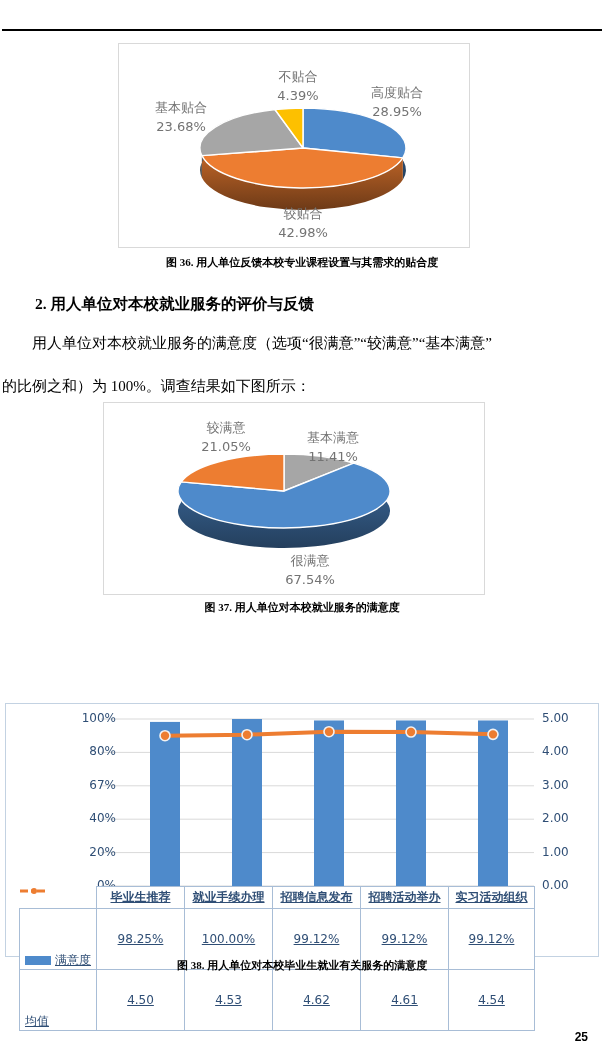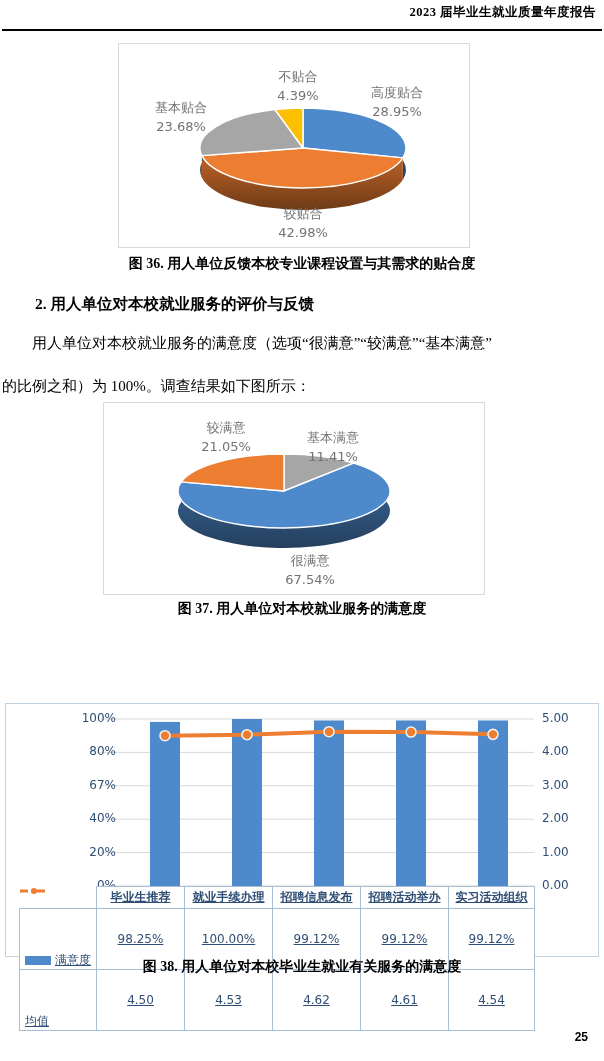--- a/index.html
+++ b/index.html
@@ -14,21 +14,21 @@
   .box36{left:118px;top:43px;width:350px;height:203px;}
   .box37{left:103px;top:402px;width:380px;height:191px;}
   .box38{left:5px;top:703px;width:592px;height:252px;border-color:#c3d2e2;}
   .chartbox svg{position:absolute;left:0;top:0;}
   
   .plabel{position:absolute;transform:translateX(-50%);text-align:center;
           font-family:"DejaVu Sans","Liberation Sans",sans-serif;
           font-size:13px;line-height:19px;color:#737373;white-space:nowrap;}
   
   .caption{position:absolute;left:0;right:0;text-align:center;font-weight:bold;
-           font-size:14px;}
+           font-size:11px;}
   .h2{position:absolute;left:35px;font-weight:bold;font-size:15.5px;}
   .para{position:absolute;left:2px;right:4px;font-size:15px;line-height:43px;}
   .para .ind{text-indent:30px;}
   .pageno{position:absolute;right:16px;top:1030px;font-size:12px;font-weight:600;
           font-family:"Liberation Sans",sans-serif;}
   
   .tick{position:absolute;font-family:"DejaVu Sans","Liberation Sans",sans-serif;
         font-size:12px;color:#2f4e75;}
   .tick.l{width:42px;left:68px;text-align:right;}
   .tick.r{left:536px;text-align:left;}
@@ -40,21 +40,20 @@
   .dtable td.cat{font-weight:600;}
   .dtable td.leg{text-align:left;}
   .legwrap{display:flex;align-items:center;gap:4px;padding-left:5px;margin-top:43px;}
   .leg-bar{width:26px;height:9px;background:#4e8acb;flex:0 0 auto;}
 </style>
 </head>
 <body>
 
 <div class="page">
 
-  <div class="hdr">2023 届毕业生就业质量年度报告</div>
   <div class="hdr-rule"></div>
 
   <div class="chartbox box36">
     <svg id="pie36" width="348" height="201">
         <defs>
           <linearGradient id="pie36g0" x1="0" y1="0" x2="0" y2="1">
             <stop offset="0%" stop-color="rgb(62,110,162)"></stop>
             <stop offset="100%" stop-color="rgb(36,63,93)"></stop>
           </linearGradient>
           <linearGradient id="pie36g1" x1="0" y1="0" x2="0" y2="1">

